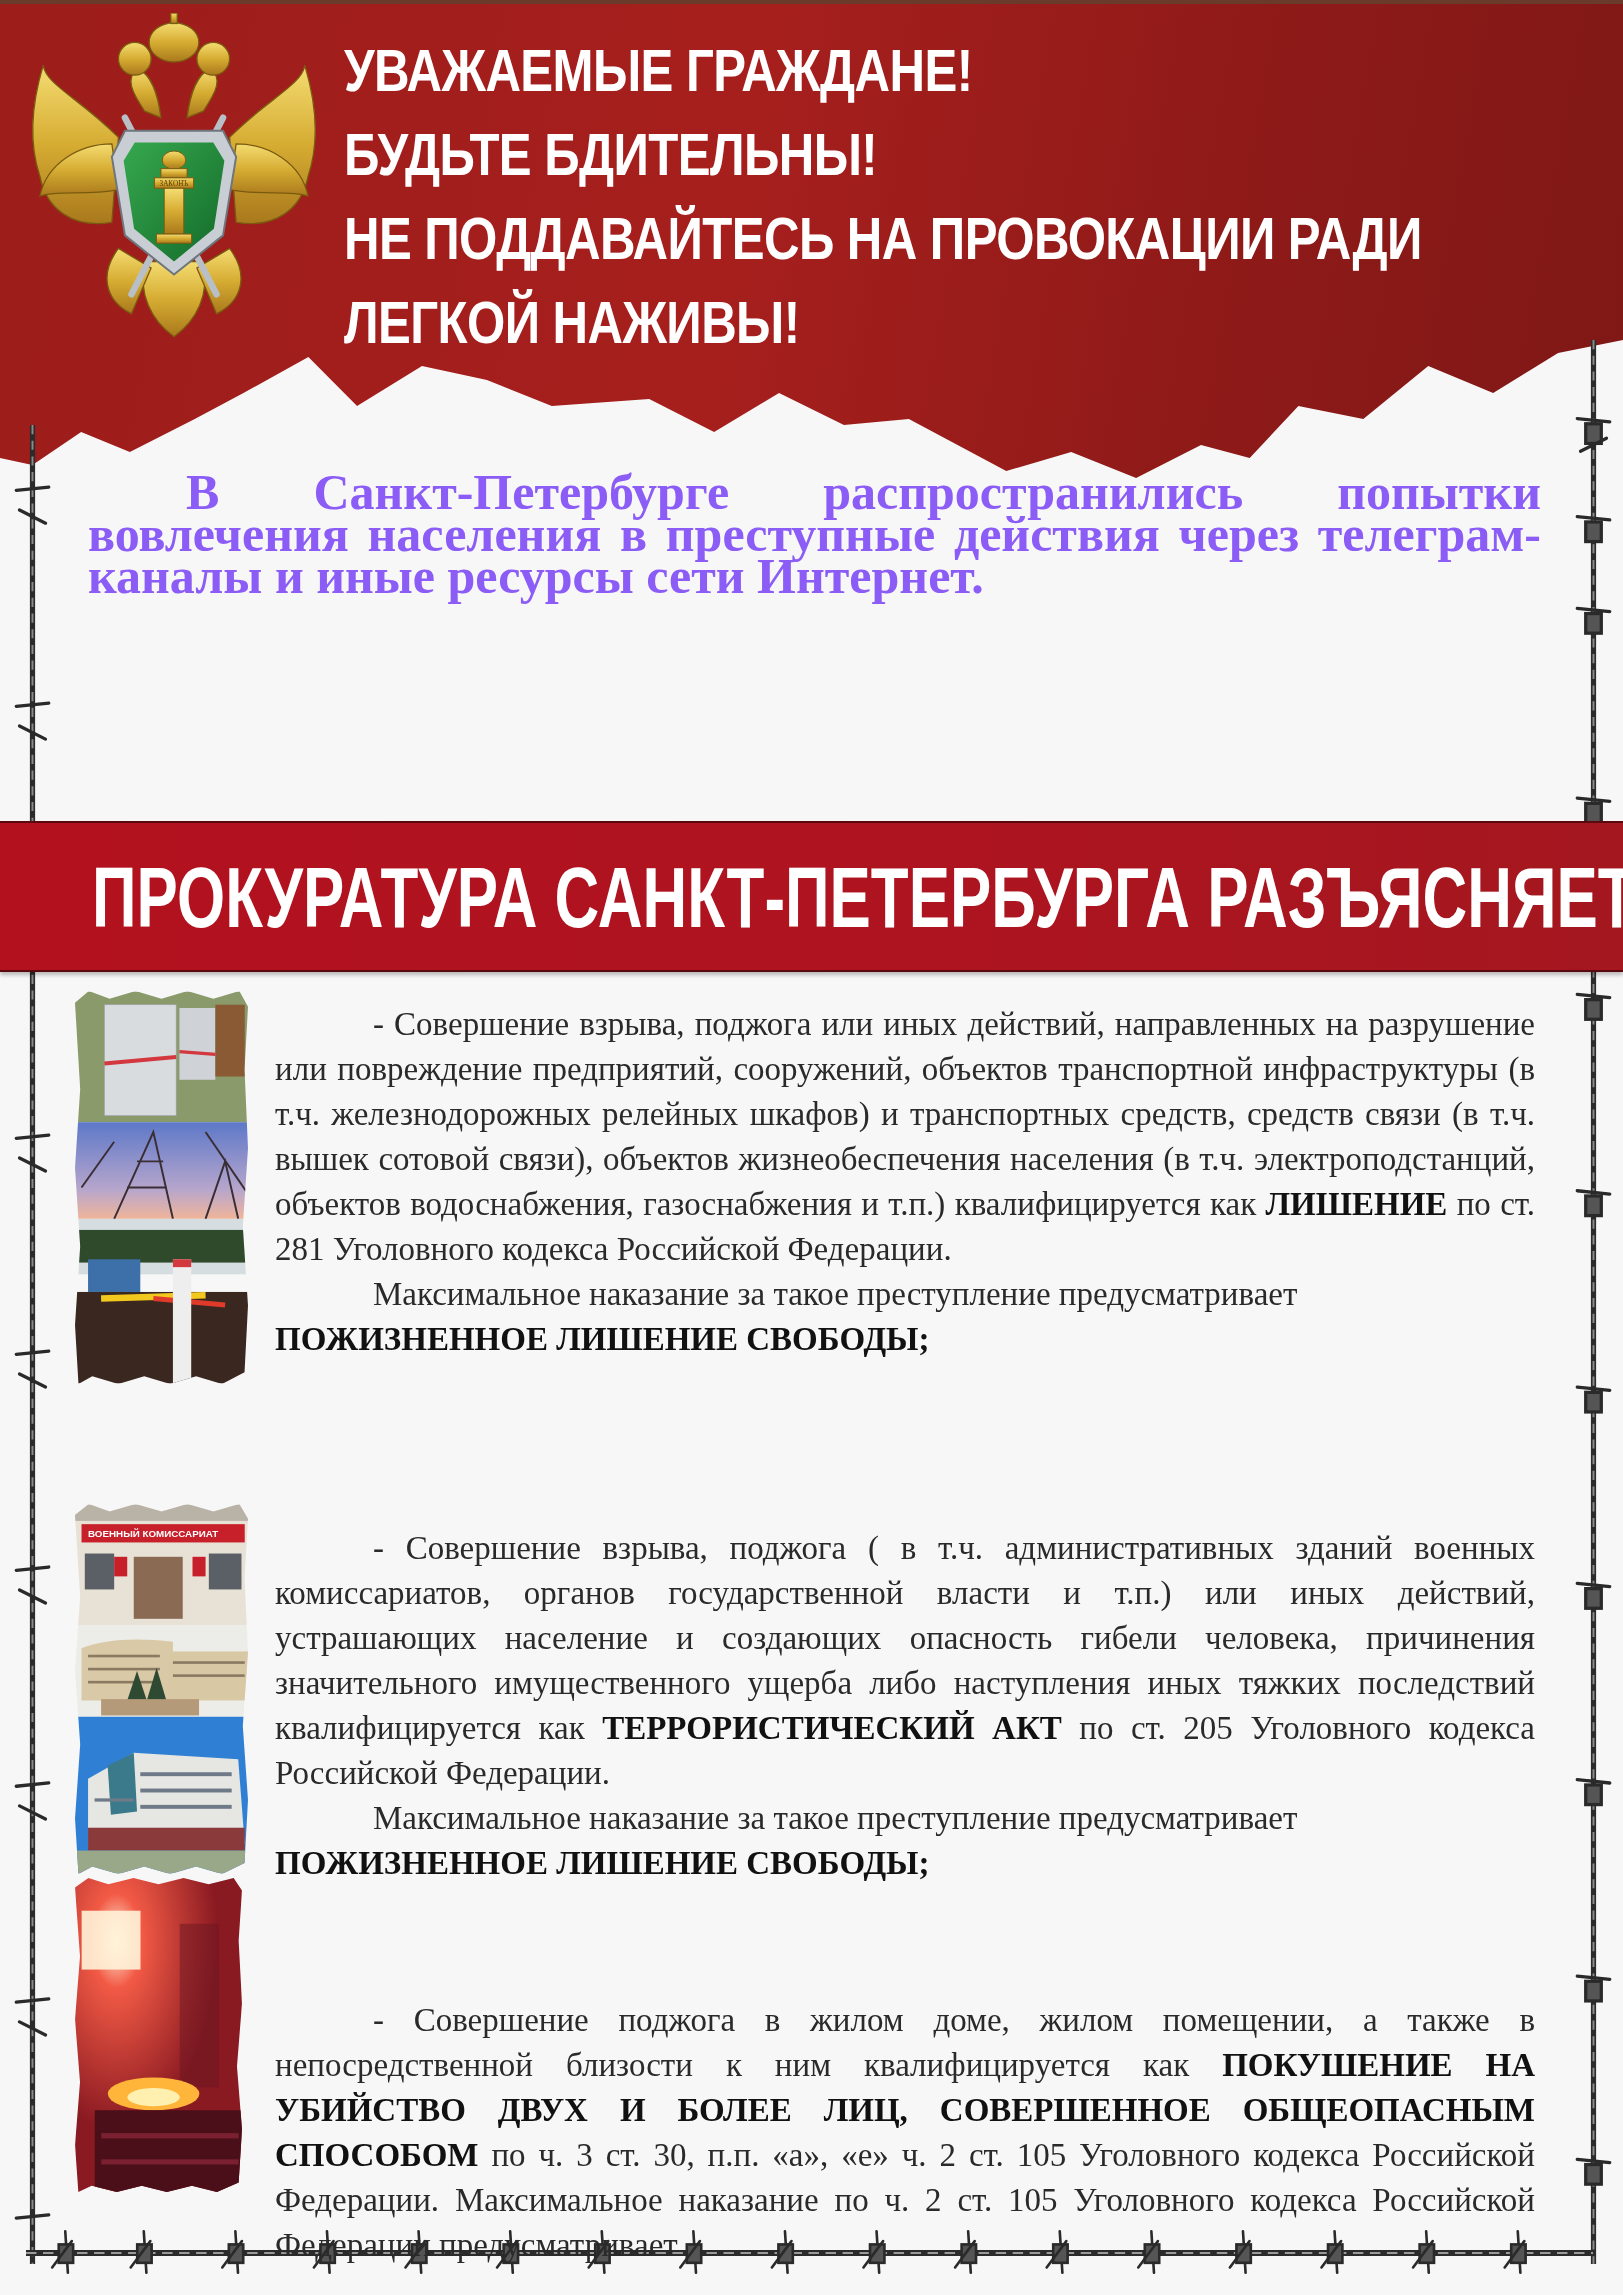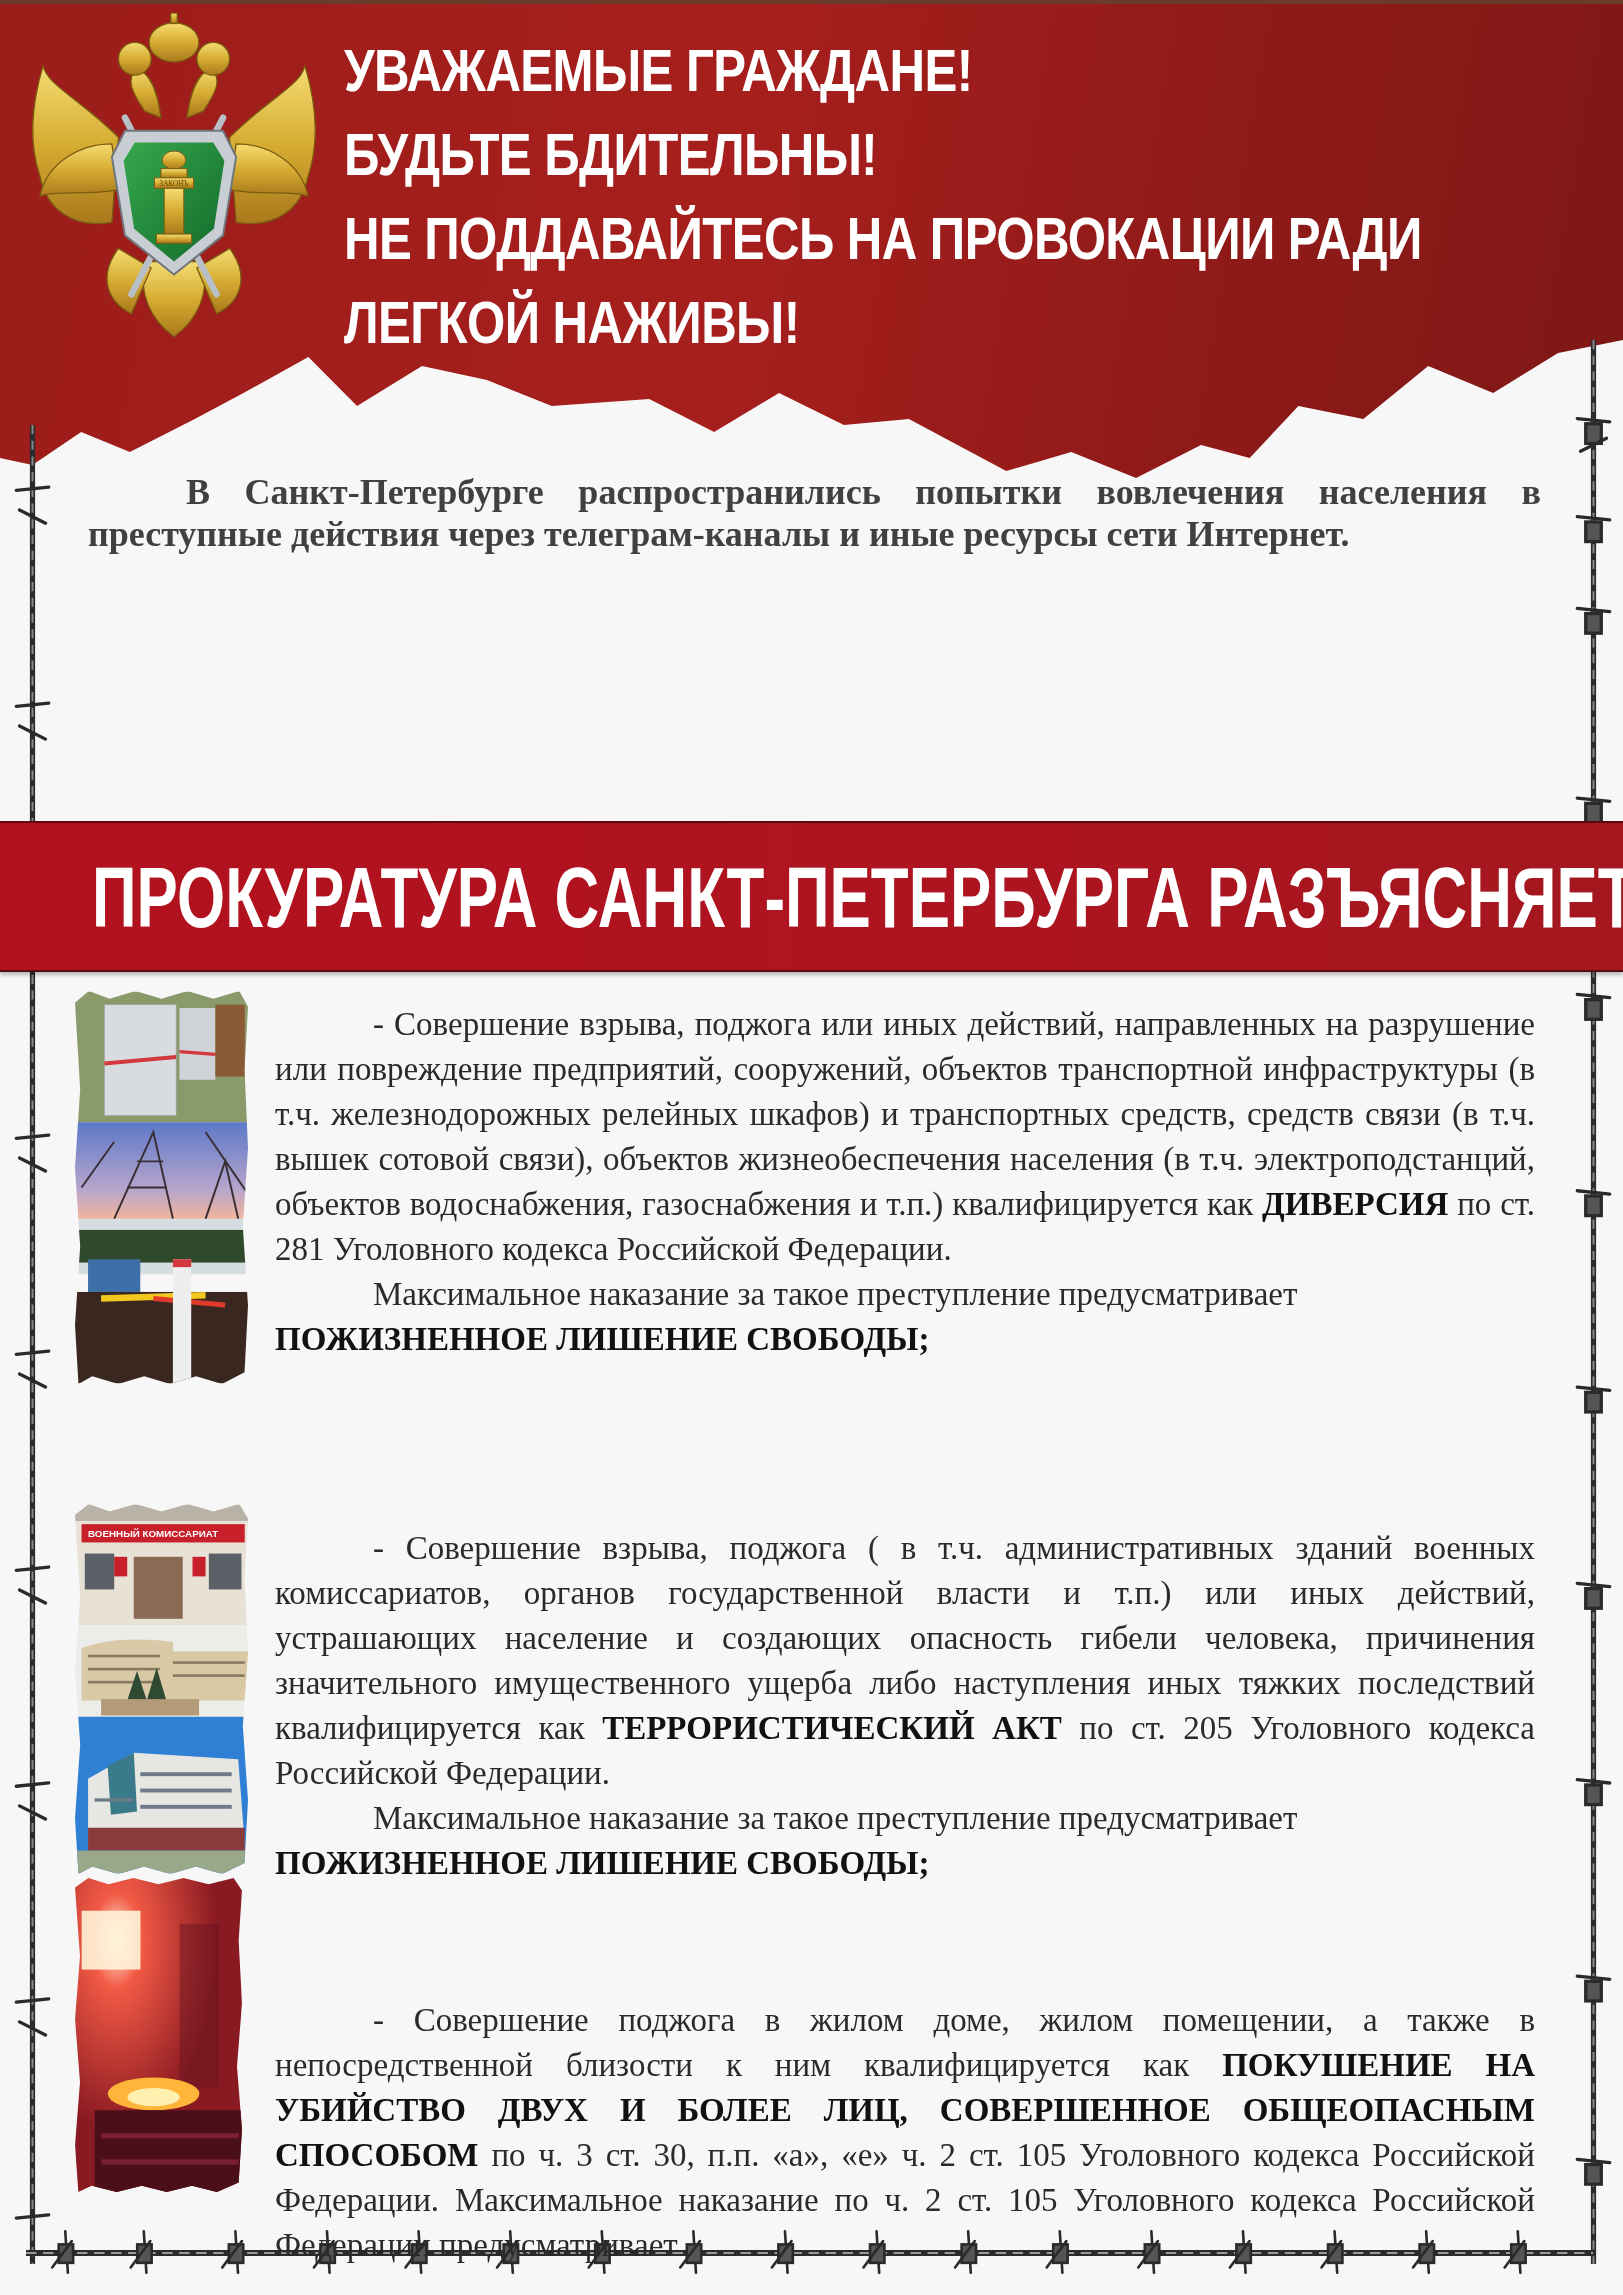--- a/index.html
+++ b/index.html
@@ -27,22 +27,22 @@
   }
   .headline div { white-space:nowrap; }
 
   
   .wire-v { position:absolute; width:39px; }
   .wire-h { position:absolute; height:46px; }
 
   
   .intro {
     position:absolute; left:88px; top:471px; width:1453px;
-    font-size:36px; line-height:42px; font-weight:bold; text-align:justify;
-    color:#404040;
+    font-size:50px; line-height:42px; font-weight:bold; text-align:justify;
+    color:#8b5cf6;
   }
   .intro p { margin:0; text-indent:98px; }
   .intro p + p { margin-top:43px; }
 
   
   .banner {
     position:absolute; left:0; top:821px; width:1623px; height:147px;
     background:linear-gradient(90deg,#b3111e 0%,#ae1420 55%,#a4171f 100%);
     border-top:2.6px solid #5a0a0e; border-bottom:2.6px solid #5a0a0e;
     box-shadow:0 2.6px 3.9px rgba(0,0,0,0.25);
@@ -317,21 +317,21 @@
     <rect x="20" y="410" width="80" height="50" fill="#3d6fa8"></rect>
     <rect x="0" y="460" width="265" height="140" fill="#3a2820"></rect>
     <path d="M40 470 L200 465" stroke="#f2c81e" stroke-width="10"></path>
     <path d="M120 470 L230 480" stroke="#e03a2a" stroke-width="8"></path>
     <rect x="150" y="410" width="28" height="190" fill="#eeeeee"></rect>
     <rect x="150" y="410" width="28" height="12" fill="#d2383e"></rect>
   </svg>
 </div>
 <div class="section-text" style="top:1002px;">
   <p><span>- Совершение взрыва, поджога или иных действий, направленных на разрушение или повреждение предприятий, сооружений, объектов транспортной инфраструктуры (в т.ч. железнодорожных релейных шкафов) и транспортных средств, средств связи (в т.ч. вышек сотовой связи), объектов жизнеобеспечения населения (в т.ч. электроподстанций, объектов водоснабжения, газоснабжения и т.п.) квалифицируется как</span>
-  <b>ДИВЕРСИЯ</b>
+  <b>ЛИШЕНИЕ</b>
   <span>по ст. 281 Уголовного кодекса Российской Федерации.</span></p>
   <p>Максимальное наказание за такое преступление предусматривает</p>
   <p class="noind"><b>ПОЖИЗНЕННОЕ ЛИШЕНИЕ СВОБОДЫ;</b></p>
 </div>
 
 <div class="photo" style="top:1504px; height:370px;">
   <svg width="173" height="370" viewBox="0 0 265 565">
 
     <rect x="0" y="0" width="265" height="185" fill="#e8e2d6"></rect>
     <rect x="0" y="0" width="265" height="25" fill="#b9b2a6"></rect>

